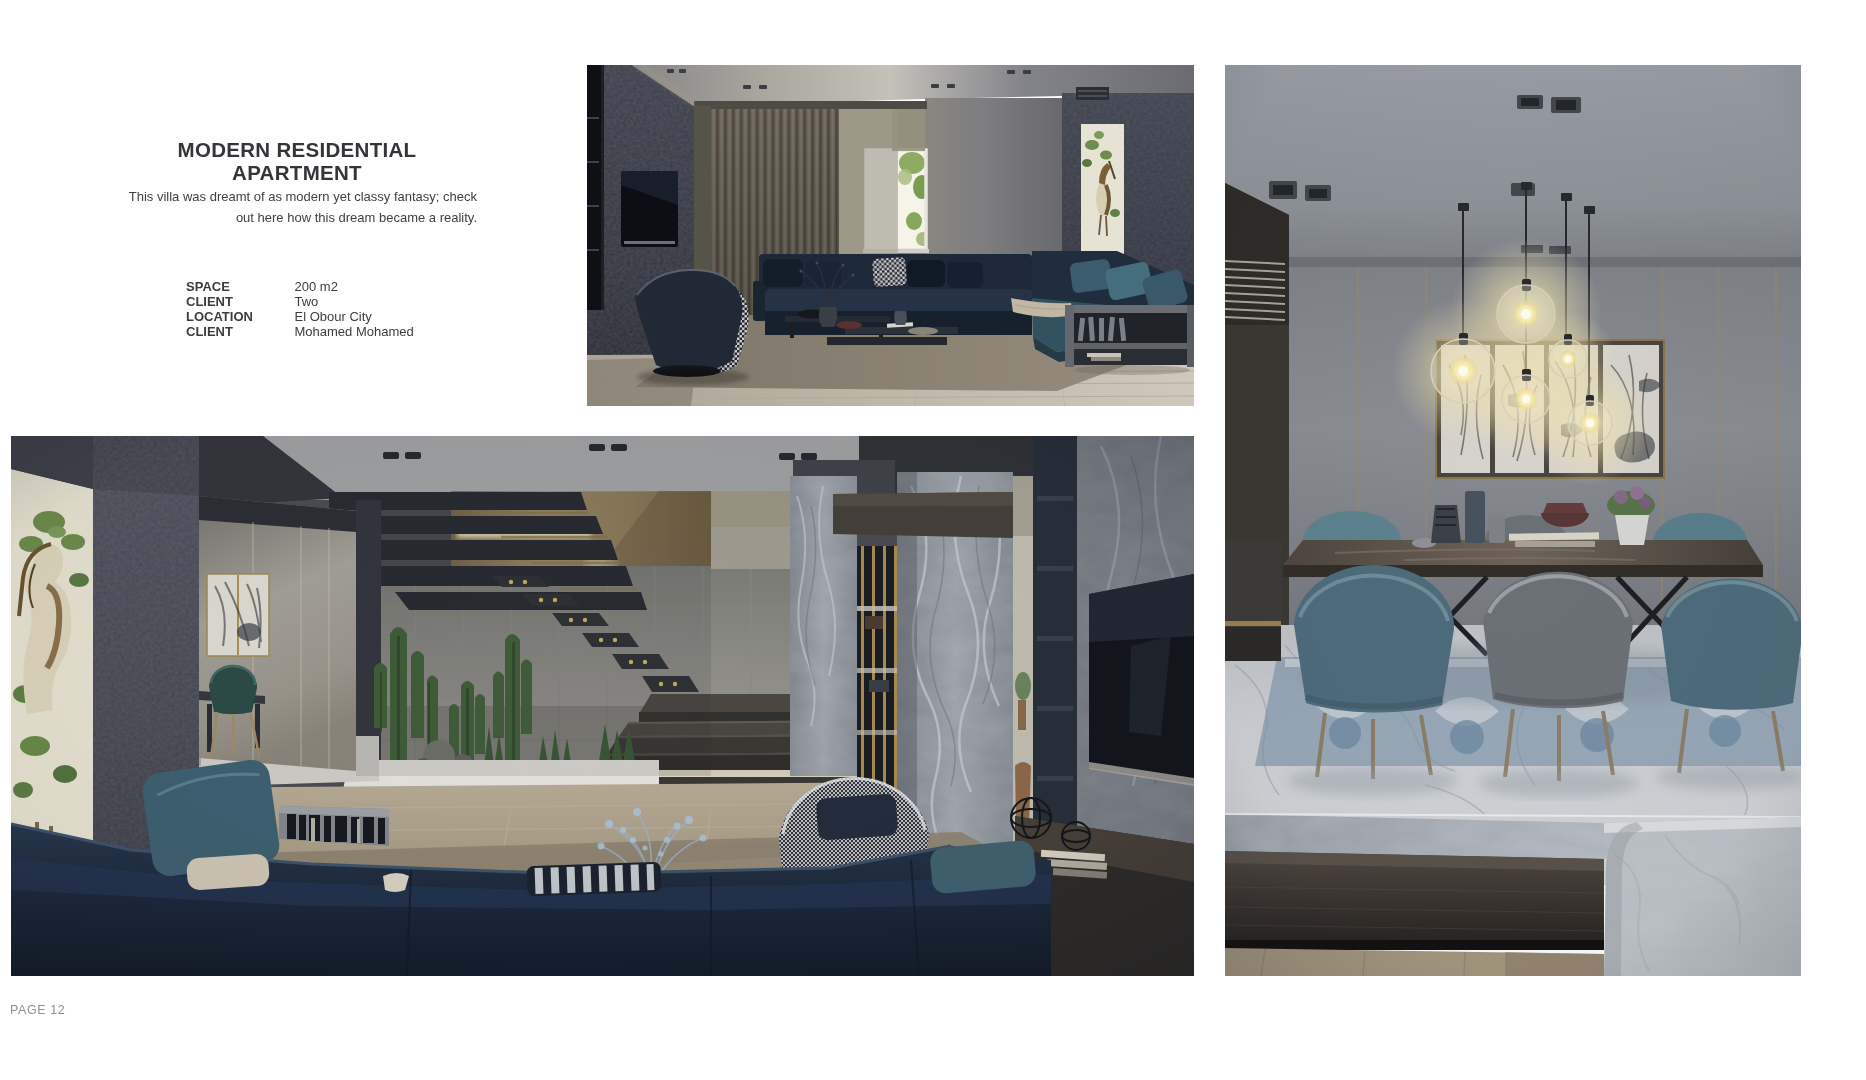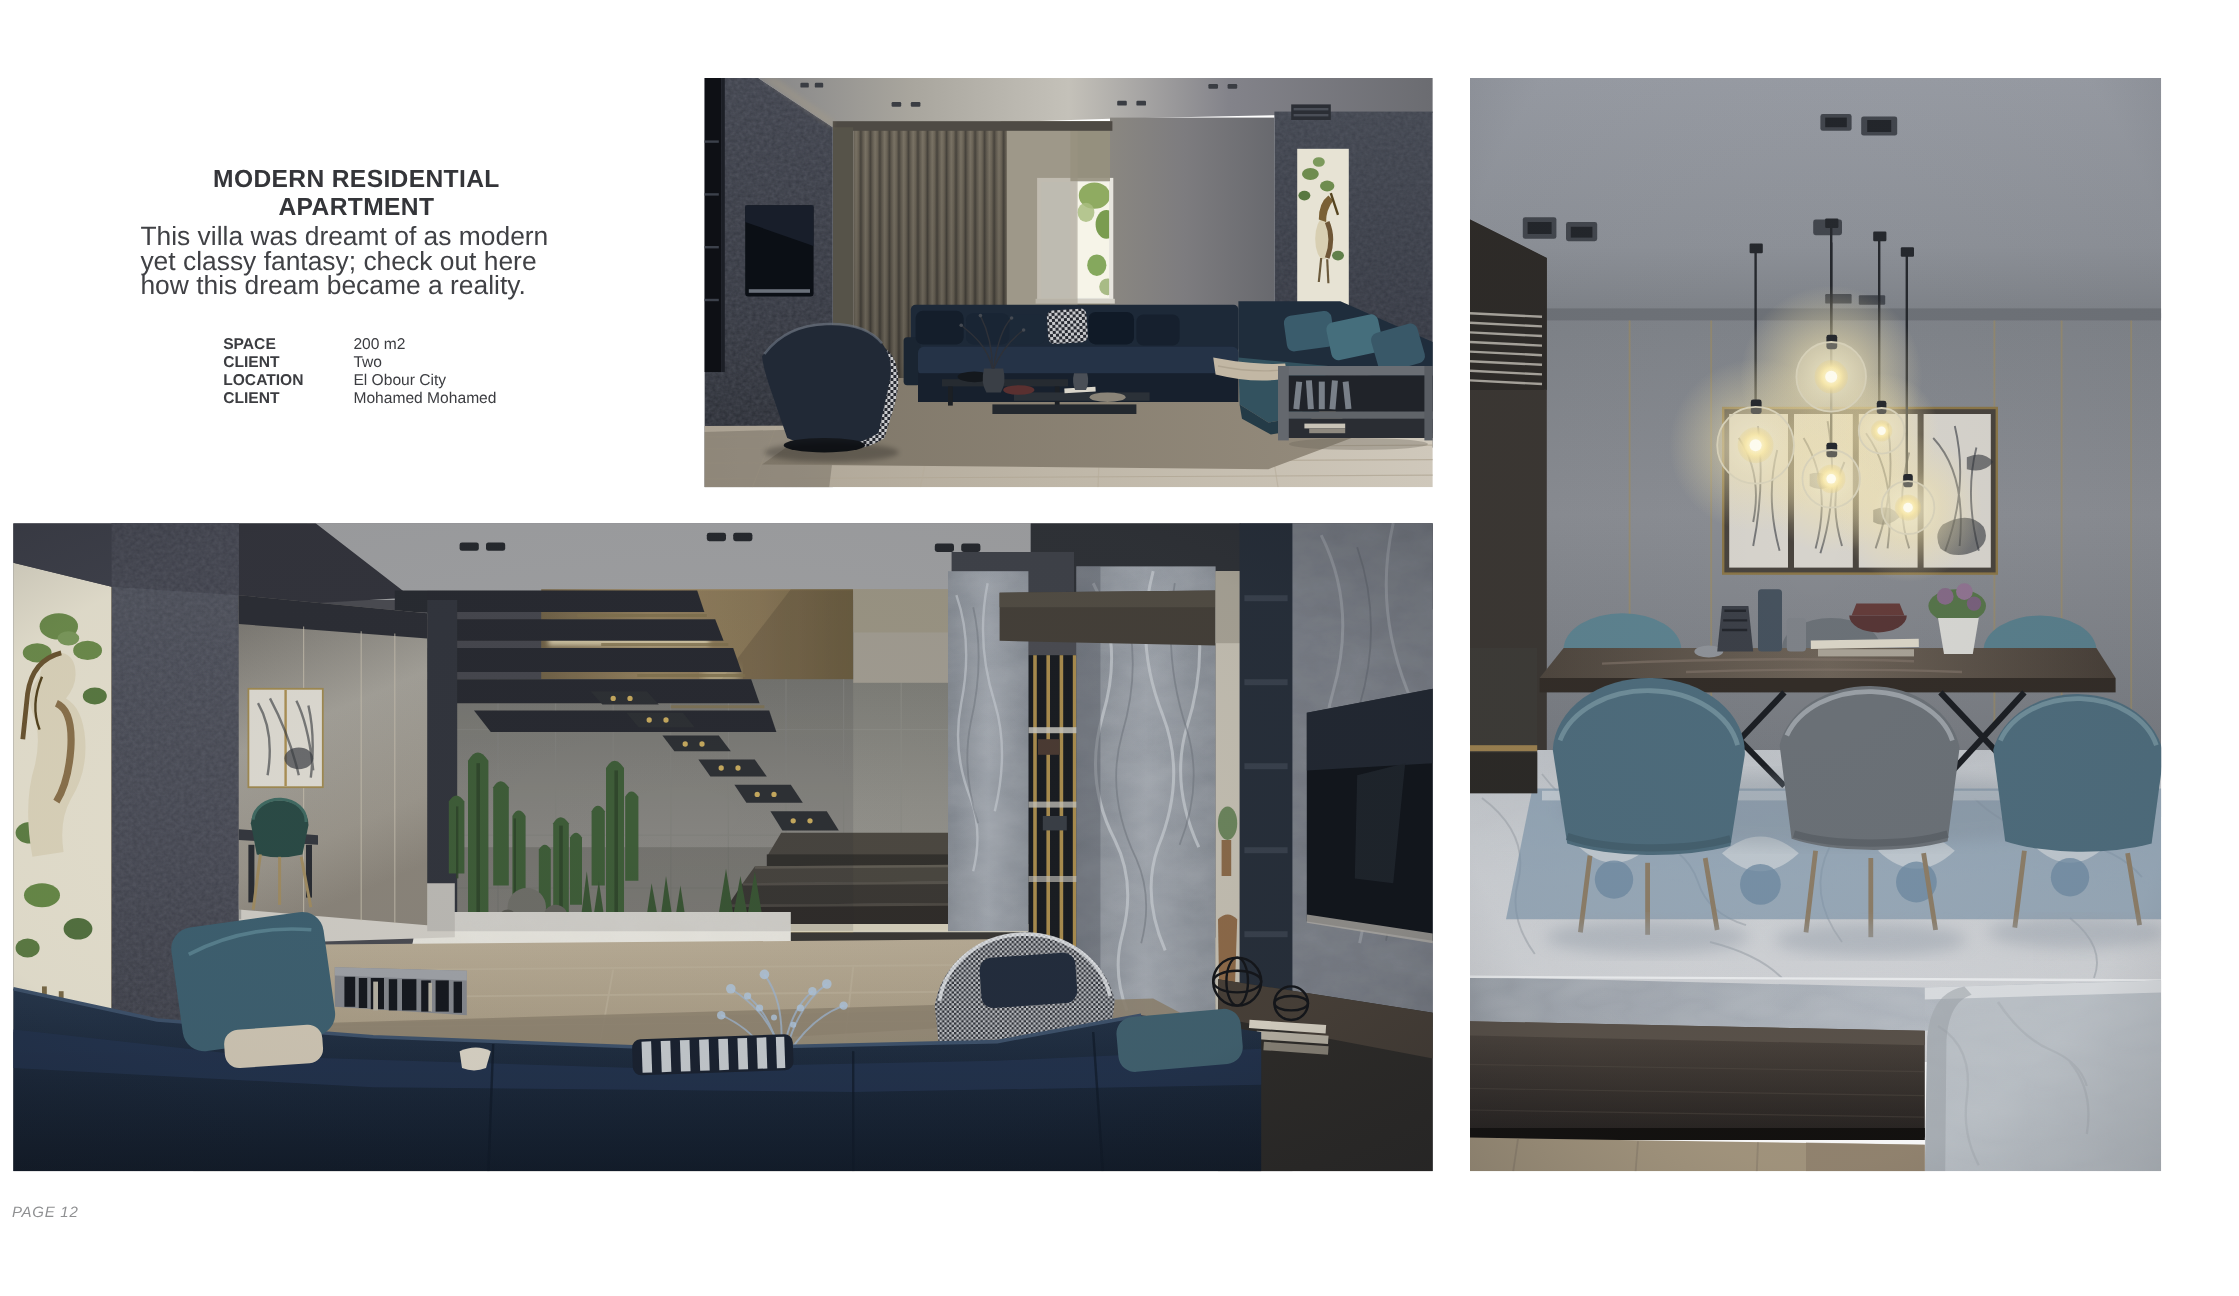--- a/index.html
+++ b/index.html
@@ -1,26 +1,26 @@
 <!DOCTYPE html>
 <html><head>
 <meta charset="utf-8">
 <style>
   html,body{margin:0;padding:0;background:#fff;}
   .page{position:relative;width:1866px;height:1080px;background:#fff;overflow:hidden;
         font-family:"Liberation Sans",sans-serif;}
   .abs{position:absolute;}
   .title{left:127px;top:123px;width:340px;text-align:center;font-weight:bold;
          font-size:20.5px;line-height:23.2px;color:#343539;letter-spacing:0.3px;margin-top:15px;}
-  .blurb{left:117px;top:187px;width:360px;text-align:left;font-size:22px;
+  .blurb{left:117px;top:187px;width:360px;text-align:right;font-size:13px;
          line-height:20.5px;color:#404145;}
   .facts{left:186px;top:280px;font-size:13px;color:#3c3d41;line-height:14.85px;}
   .facts td{padding:0;vertical-align:top;}
   .facts .lab{font-weight:bold;width:108.5px;}
-  .pageno{left:10px;top:1003px;font-size:12.5px;color:#8f9092;letter-spacing:0.6px;font-style:italic;}
+  .pageno{left:10px;top:1003px;font-size:12.5px;color:#8f9092;letter-spacing:0.6px;}
 </style>
 </head>
 <body>
 <div class="page">
 
   <div class="abs title">MODERN RESIDENTIAL<br>APARTMENT</div>
 
   <div class="abs blurb">This villa was dreamt of as modern yet classy fantasy; check out here how this dream became a reality.</div>
 
   <table class="abs facts" cellspacing="0">

